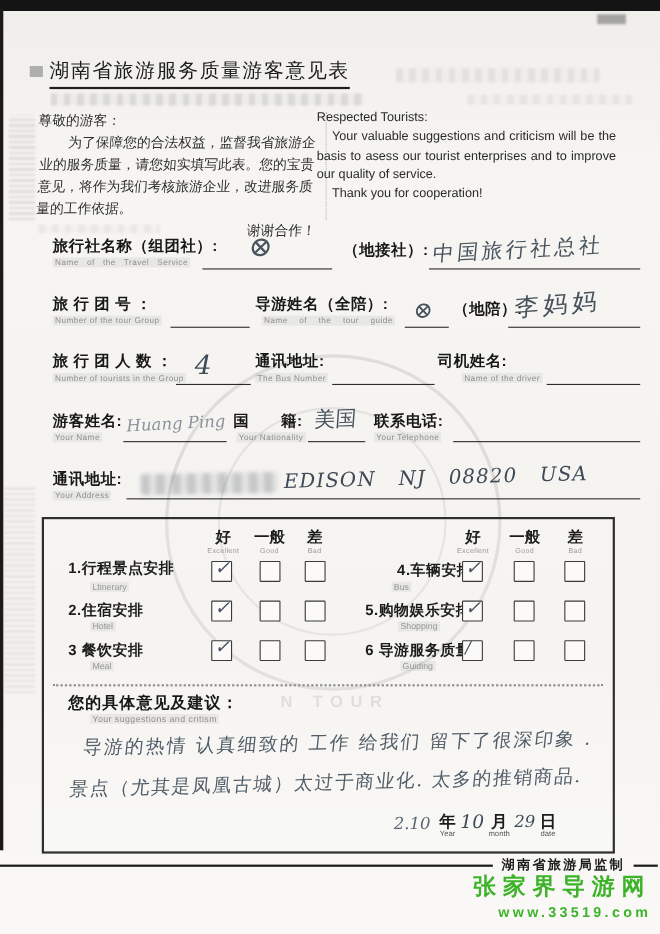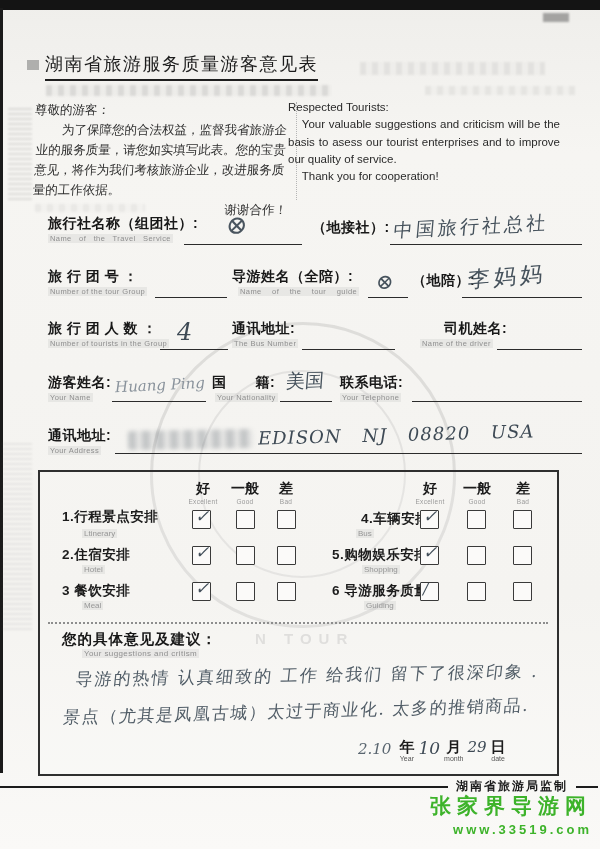--- a/index.html
+++ b/index.html
@@ -83,21 +83,21 @@
 <div class="abs uline" style="left:462px;top:268px;width:120px;height:29px;"></div>
 <div class="abs hwc" style="left:468px;top:262px;font-size:22px;letter-spacing:4px;transform:skewX(-8deg) rotate(-5deg);">李妈妈</div>
 
 <div class="abs cn-label" style="left:48px;top:320px;">旅 行 团 人 数 ：</div>
 <div class="abs en-label" style="left:48px;top:339px;">Number of tourists in the Group</div>
 <div class="abs uline" style="left:160px;top:320px;width:68px;height:29px;"></div>
 <div class="abs hw" style="left:177px;top:318px;font-size:24px;">4</div>
 <div class="abs cn-label" style="left:232px;top:320px;">通讯地址:</div>
 <div class="abs en-label" style="left:232px;top:339px;">The Bus Number</div>
 <div class="abs uline" style="left:302px;top:320px;width:93px;height:29px;"></div>
-<div class="abs cn-label" style="left:444px;top:320px;">司机姓名:</div>
+<div class="abs cn-label" style="left:398px;top:320px;">司机姓名:</div>
 <div class="abs en-label" style="left:420px;top:339px;">Name of the driver</div>
 <div class="abs uline" style="left:497px;top:320px;width:85px;height:29px;"></div>
 
 <div class="abs cn-label" style="left:48px;top:374px;">游客姓名:</div>
 <div class="abs en-label" style="left:48px;top:393px;">Your Name</div>
 <div class="abs uline" style="left:112px;top:374px;width:94px;height:27px;"></div>
 <div class="abs hw" style="left:115px;top:376px;font-size:15px;color:#8a939c;transform:rotate(-3deg);">Huang Ping</div>
 <div class="abs cn-label" style="left:212px;top:374px;">国　　籍:</div>
 <div class="abs en-label" style="left:215px;top:393px;">Your  Nationality</div>
 <div class="abs uline" style="left:280px;top:374px;width:52px;height:27px;"></div>

